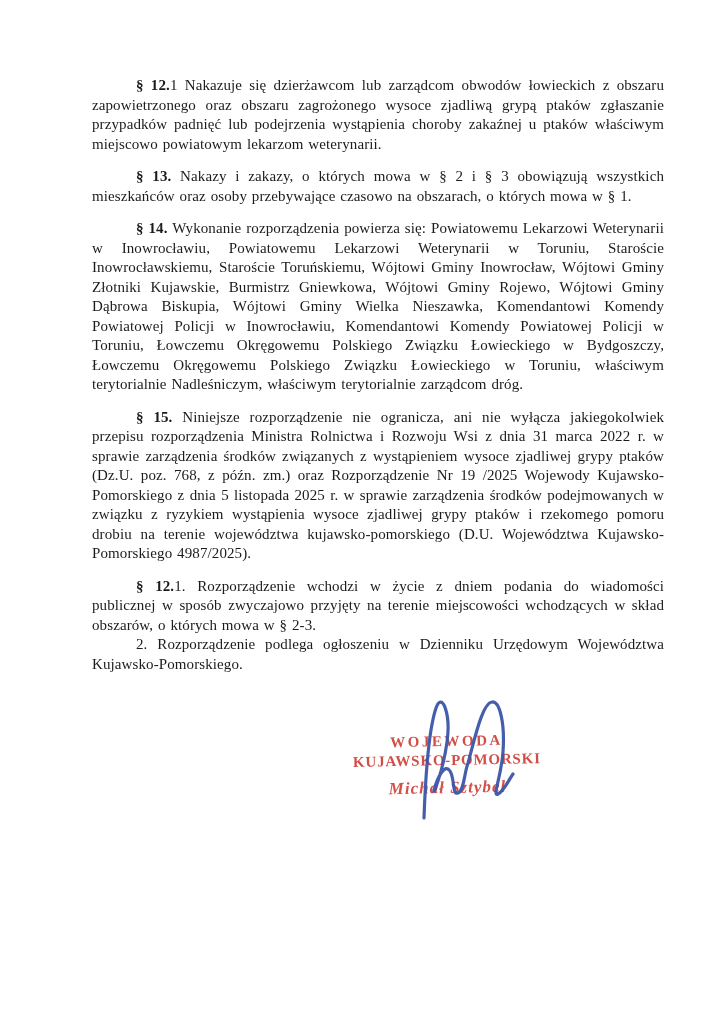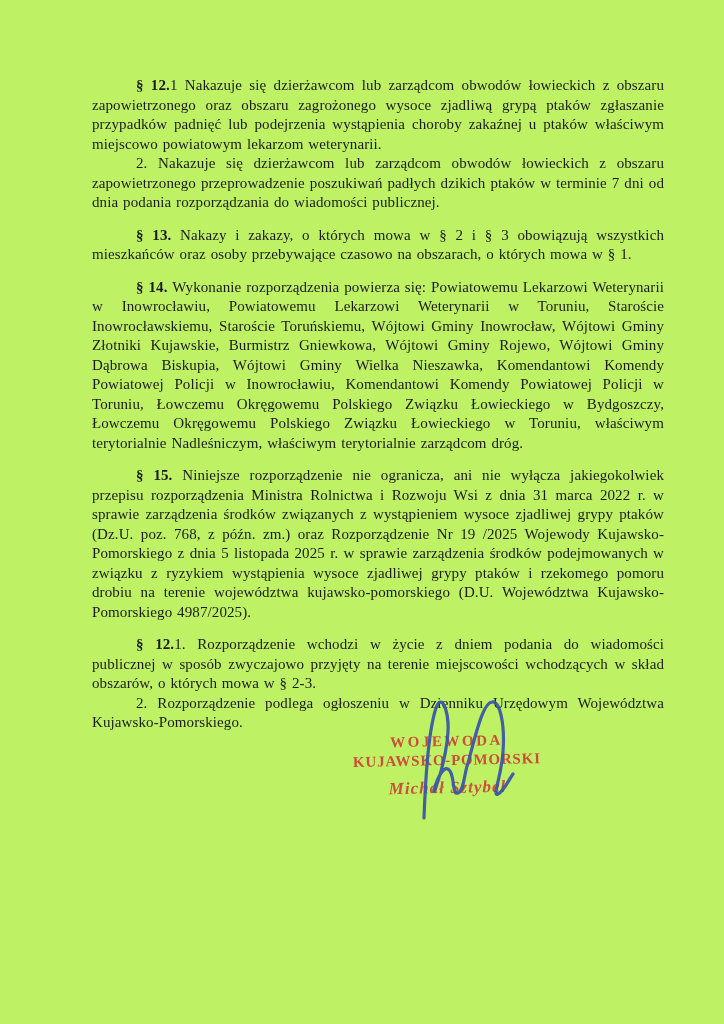--- a/index.html
+++ b/index.html
@@ -5,21 +5,21 @@
   html, body {
     margin: 0;
     padding: 0;
     background: #e8e8e8;
   }
   .page {
     position: relative;
     width: 724px;
     height: 1024px;
     margin: 0 auto;
-    background: #bef264;
+    background: #ffffff;
     overflow: hidden;
     font-family: "Liberation Serif", "DejaVu Serif", serif;
     color: #1b1b1b;
   }
   .textblock {
     position: absolute;
     left: 92px;
     top: 76px;
     width: 572px;
   }
@@ -78,21 +78,20 @@
 </style>
 </head>
 <body>
 
 <div class="page">
 
   <div class="textblock">
 
     <p class="para"><b class="pfx">§ 12.</b><span>1 Nakazuje się dzierżawcom lub zarządcom obwodów łowieckich z obszaru zapowietrzonego oraz obszaru zagrożonego wysoce zjadliwą grypą ptaków zgłaszanie przypadków padnięć lub podejrzenia wystąpienia choroby zakaźnej u ptaków właściwym miejscowo powiatowym lekarzom weterynarii.</span></p>
 
-    <p class="para"><span>2. Nakazuje się dzierżawcom lub zarządcom obwodów łowieckich z obszaru zapowietrzonego przeprowadzenie poszukiwań padłych dzikich ptaków w terminie 7 dni od dnia podania rozporządzania do wiadomości publicznej.</span></p>
 
     <p class="para sect"><b class="pfx">§ 13.</b><span> Nakazy i zakazy, o których mowa w § 2 i § 3 obowiązują wszystkich mieszkańców oraz osoby przebywające czasowo na obszarach, o których mowa w § 1.</span></p>
 
     <p class="para sect"><b class="pfx">§ 14.</b><span> Wykonanie rozporządzenia powierza się: Powiatowemu Lekarzowi Weterynarii w Inowrocławiu, Powiatowemu Lekarzowi Weterynarii w Toruniu, Staroście Inowrocławskiemu, Staroście Toruńskiemu, Wójtowi Gminy Inowrocław, Wójtowi Gminy Złotniki Kujawskie, Burmistrz Gniewkowa, Wójtowi Gminy Rojewo, Wójtowi Gminy Dąbrowa Biskupia, Wójtowi Gminy Wielka Nieszawka, Komendantowi Komendy Powiatowej Policji w Inowrocławiu, Komendantowi Komendy Powiatowej Policji w Toruniu, Łowczemu Okręgowemu Polskiego Związku Łowieckiego w Bydgoszczy, Łowczemu Okręgowemu Polskiego Związku Łowieckiego w Toruniu, właściwym terytorialnie Nadleśniczym, właściwym terytorialnie zarządcom dróg.</span></p>
 
     <p class="para sect"><b class="pfx">§ 15.</b><span> Niniejsze rozporządzenie nie ogranicza, ani nie wyłącza jakiegokolwiek przepisu rozporządzenia Ministra Rolnictwa i Rozwoju Wsi z dnia 31 marca 2022 r. w sprawie zarządzenia środków związanych z wystąpieniem wysoce zjadliwej grypy ptaków (Dz.U. poz. 768, z późn. zm.) oraz Rozporządzenie Nr 19 /2025 Wojewody Kujawsko-Pomorskiego z dnia 5 listopada 2025 r. w sprawie zarządzenia środków podejmowanych w związku z ryzykiem wystąpienia wysoce zjadliwej grypy ptaków i rzekomego pomoru drobiu na terenie województwa kujawsko-pomorskiego (D.U. Województwa Kujawsko-Pomorskiego 4987/2025).</span></p>
 
     <p class="para sect"><b class="pfx">§ 12.</b><span>1. Rozporządzenie wchodzi w życie z dniem podania do wiadomości publicznej w sposób zwyczajowo przyjęty na terenie miejscowości wchodzących w skład obszarów, o których mowa w § 2-3.</span></p>
 
     <p class="para"><span>2. Rozporządzenie podlega ogłoszeniu w Dzienniku Urzędowym Województwa Kujawsko-Pomorskiego.</span></p>

